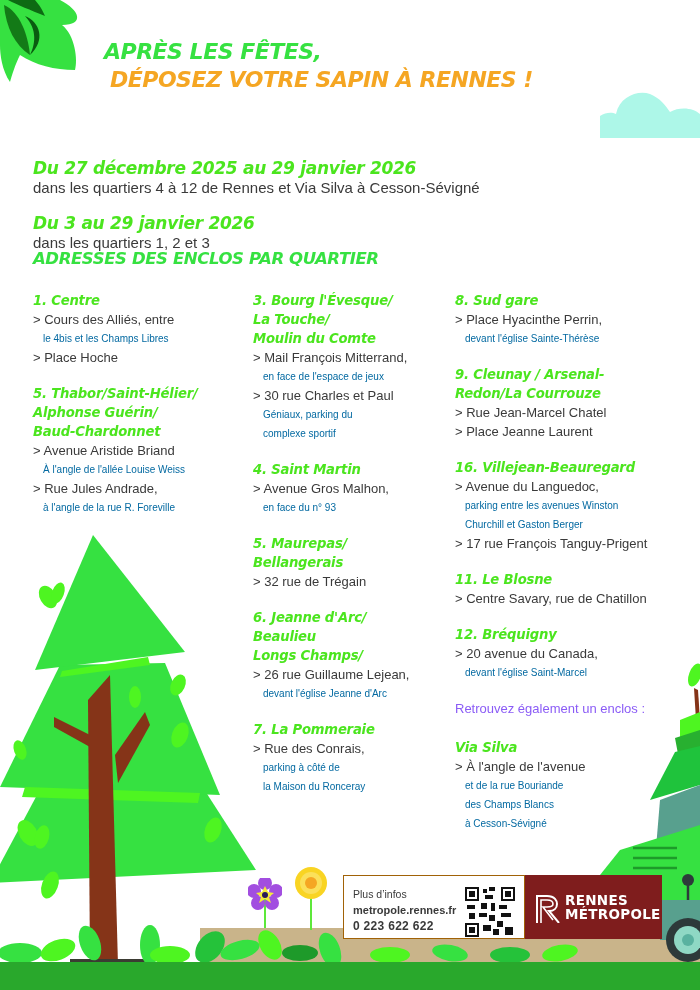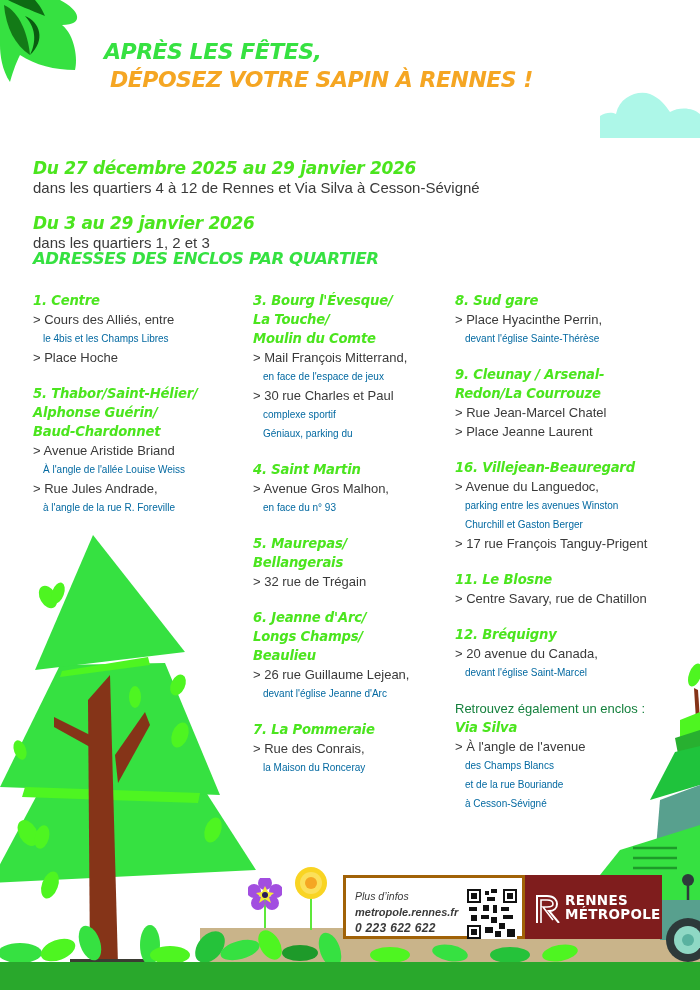--- a/index.html
+++ b/index.html
@@ -23,27 +23,27 @@
   
   .col { position: absolute; top: 291px; }
   .col1 { left: 33px; width: 215px; }
   .col2 { left: 253px; width: 190px; }
   .col3 { left: 455px; width: 240px; }
 
   .district { margin-bottom: 17px; }
   .d-name { font-family: "DejaVu Sans", sans-serif; font-weight: bold; font-style: italic; color: #4be51e; font-size: 13.2px; line-height: 19px; letter-spacing: -0.2px; }
   .addr { font-size: 13px; line-height: 19px; color: #3a3a3a; padding-left: 10px; text-indent: -10px; }
   .addr-line { font-size: 10px; line-height: 19px; color: #0369a1; padding-left: 10px; }
-  .plain { font-size: 13px; line-height: 19px; color: #15803d; margin-bottom: 0; }
+  .plain { font-size: 13px; line-height: 19px; color: #8b5cf6; margin-bottom: 20px; }
 
   
   .ground { position: absolute; left: 0; top: 962px; width: 700px; height: 28px; background: #29a82c; }
   .dirt { position: absolute; left: 200px; top: 928px; width: 500px; height: 36px; background: #c9b48a; }
 
-  .info-box { position: absolute; left: 343px; top: 875px; width: 182px; height: 64px; background: #ffffff; border: 3px solid #a16207; font-style: italic; }
+  .info-box { position: absolute; left: 343px; top: 875px; width: 182px; height: 64px; background: #ffffff; border: 1px solid #a16207; }
   .info-label { position: absolute; left: 9px; top: 12px; font-size: 10.5px; color: #3a3a3a; }
   .info-url { position: absolute; left: 9px; top: 28px; font-size: 11px; font-weight: bold; color: #3a3a3a; }
   .info-phone { position: absolute; left: 9px; top: 43px; font-size: 12px; font-weight: bold; color: #3a3a3a; letter-spacing: 0.3px; }
   .qr { position: absolute; left: 121px; top: 11px; width: 50px; height: 50px; background: #ffffff; }
 
   .logo-box { position: absolute; left: 525px; top: 875px; width: 137px; height: 64px; background: #7f1d1d; }
   .logo-r { position: absolute; left: 10px; top: 18px; width: 26px; height: 30px; }
   .logo-text { position: absolute; left: 40px; top: 18px; color: #ffffff; font-family: "DejaVu Sans", sans-serif; font-weight: bold; font-size: 13.5px; line-height: 14px; letter-spacing: 0.3px; }
 </style>
 </head>
@@ -96,43 +96,44 @@
 </div>
 
 <div class="col col2">
   <div class="district">
     <div class="d-name">3. Bourg l'Évesque/</div>
     <div class="d-name">La Touche/</div>
     <div class="d-name">Moulin du Comte</div>
     <div class="addr">&gt; Mail François Mitterrand,</div>
     <div class="addr-line">en face de l'espace de jeux</div>
     <div class="addr">&gt; 30 rue Charles et Paul</div>
+    <div class="addr-line">Géniaux, parking du</div>
     <div class="addr-line">complexe sportif</div>
-    <div class="addr-line">Géniaux, parking du</div>
   </div>
   <div class="district">
     <div class="d-name">4. Saint Martin</div>
     <div class="addr">&gt; Avenue Gros Malhon,</div>
     <div class="addr-line">en face du n° 93</div>
   </div>
   <div class="district">
     <div class="d-name">5. Maurepas/</div>
     <div class="d-name">Bellangerais</div>
     <div class="addr">&gt; 32 rue de Trégain</div>
   </div>
   <div class="district">
     <div class="d-name">6. Jeanne d'Arc/</div>
+    <div class="d-name">Beaulieu</div>
     <div class="d-name">Longs Champs/</div>
-    <div class="d-name">Beaulieu</div>
     <div class="addr">&gt; 26 rue Guillaume Lejean,</div>
     <div class="addr-line">devant l'église Jeanne d'Arc</div>
   </div>
   <div class="district">
     <div class="d-name">7. La Pommeraie</div>
     <div class="addr">&gt; Rue des Conrais,</div>
+    <div class="addr-line">parking à côté de</div>
     <div class="addr-line">la Maison du Ronceray</div>
   </div>
 </div>
 
 <div class="col col3">
   <div class="district">
     <div class="d-name">8. Sud gare</div>
     <div class="addr">&gt; Place Hyacinthe Perrin,</div>
     <div class="addr-line">devant l'église Sainte-Thérèse</div>
   </div>
@@ -155,22 +156,22 @@
   </div>
   <div class="district">
     <div class="d-name">12. Bréquigny</div>
     <div class="addr">&gt; 20 avenue du Canada,</div>
     <div class="addr-line">devant l'église Saint-Marcel</div>
   </div>
   <div class="plain">Retrouvez également un enclos :</div>
   <div class="district">
     <div class="d-name">Via Silva</div>
     <div class="addr">&gt; À l'angle de l'avenue</div>
+    <div class="addr-line">et de la rue Bouriande</div>
     <div class="addr-line">des Champs Blancs</div>
-    <div class="addr-line">et de la rue Bouriande</div>
     <div class="addr-line">à Cesson-Sévigné</div>
   </div>
 </div>
 
 <svg class="abs" style="left:0;top:525px" width="260" height="440" viewBox="0 0 260 440">
 
   <polygon points="-10,358 45,255 200,258 256,345" fill="#36e141"></polygon>
 
   <polygon points="0,262 60,140 165,138 220,270" fill="#36e141"></polygon>
 

